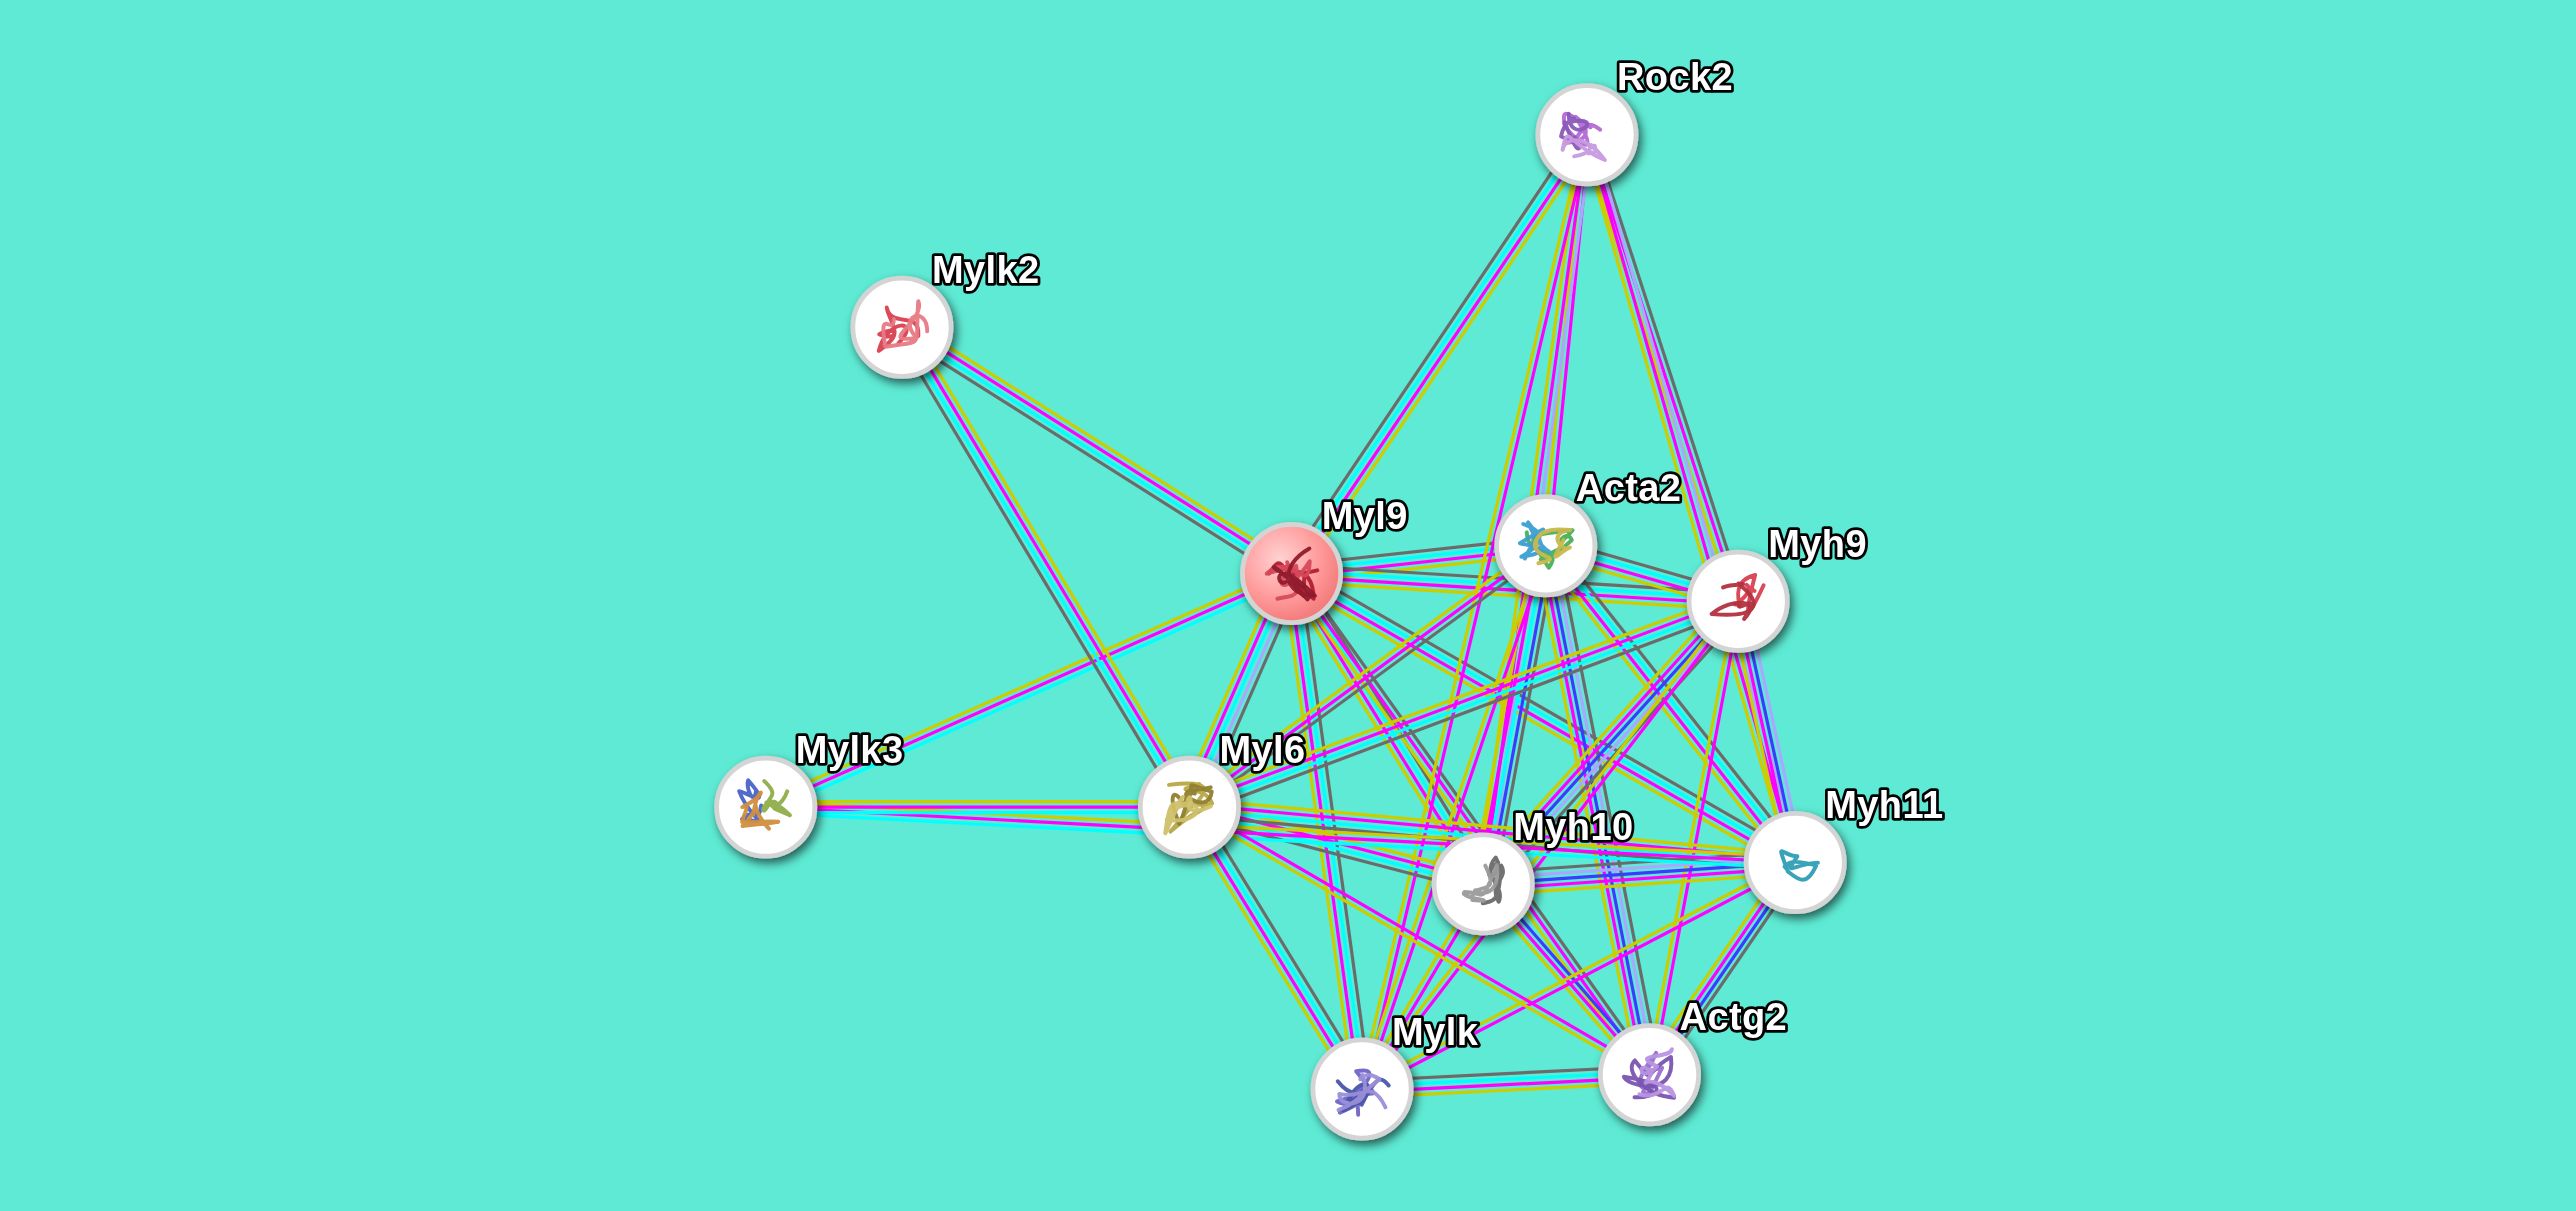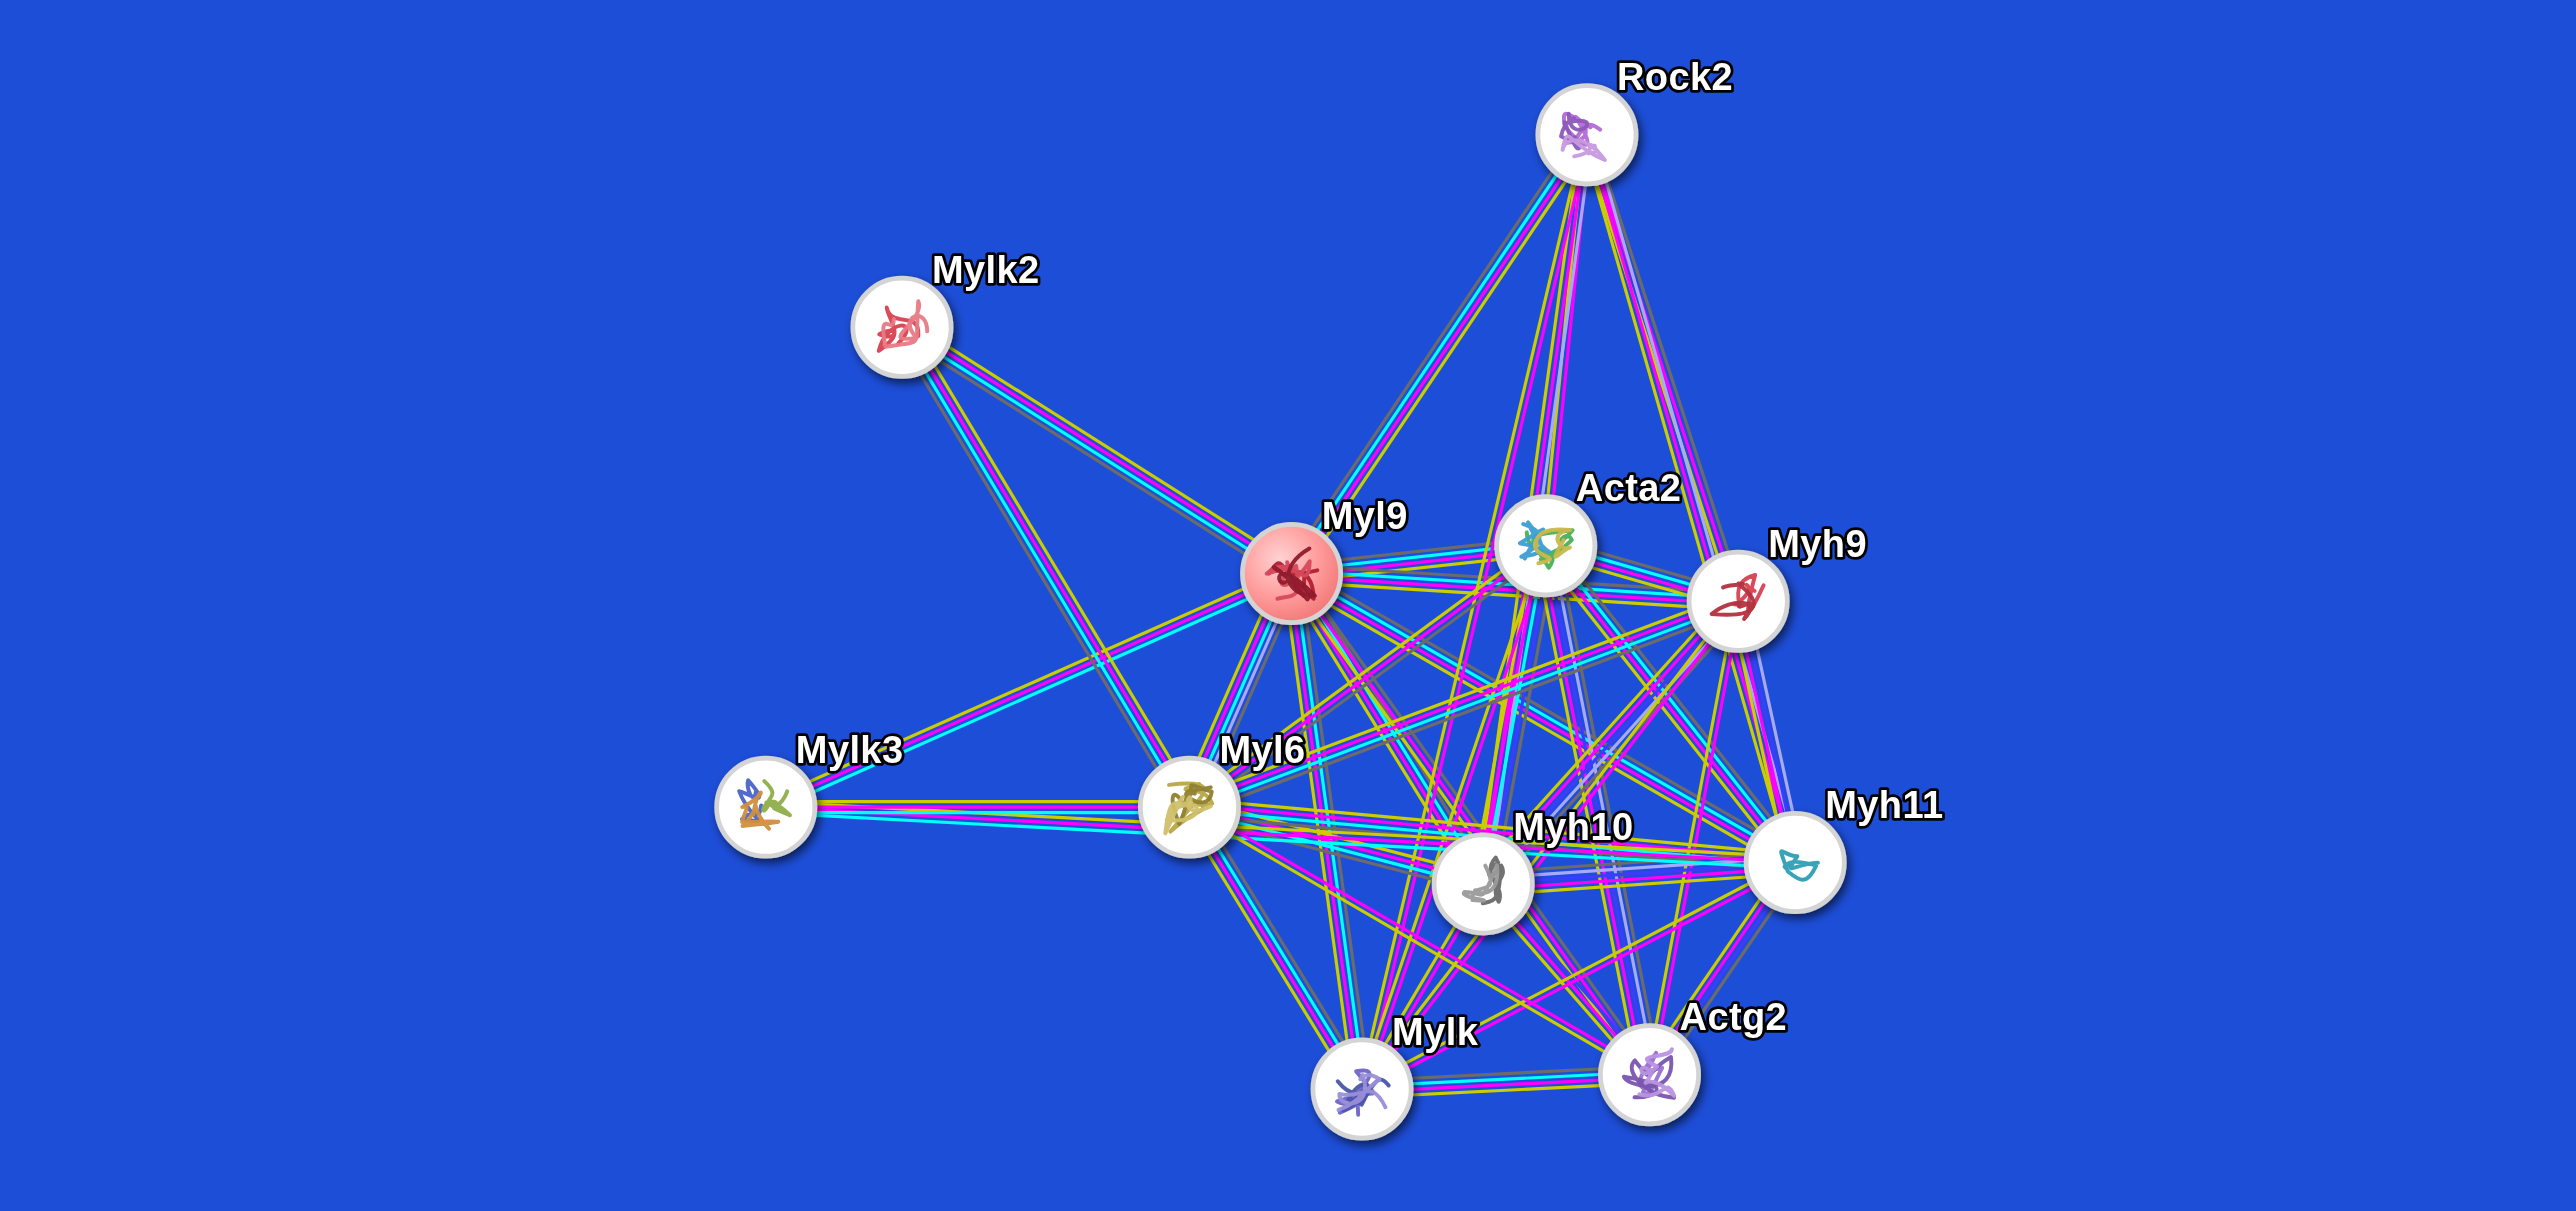--- a/index.html
+++ b/index.html
@@ -8,21 +8,21 @@
     background: #000000;
     width: 2576px;
     height: 1212px;
     overflow: hidden;
     font-family: "Liberation Sans", sans-serif;
   }
   #stage {
     position: relative;
     width: 2576px;
     height: 1212px;
-    background: #1d4ed8;
+    background: #5eead4;
   }
   svg { display: block; }
   .nodelabel {
     font-family: "Liberation Sans", sans-serif;
     font-size: 48px;
     font-weight: 700;
     fill: #ffffff;
     stroke: #000000;
     stroke-width: 7px;
     paint-order: stroke;

